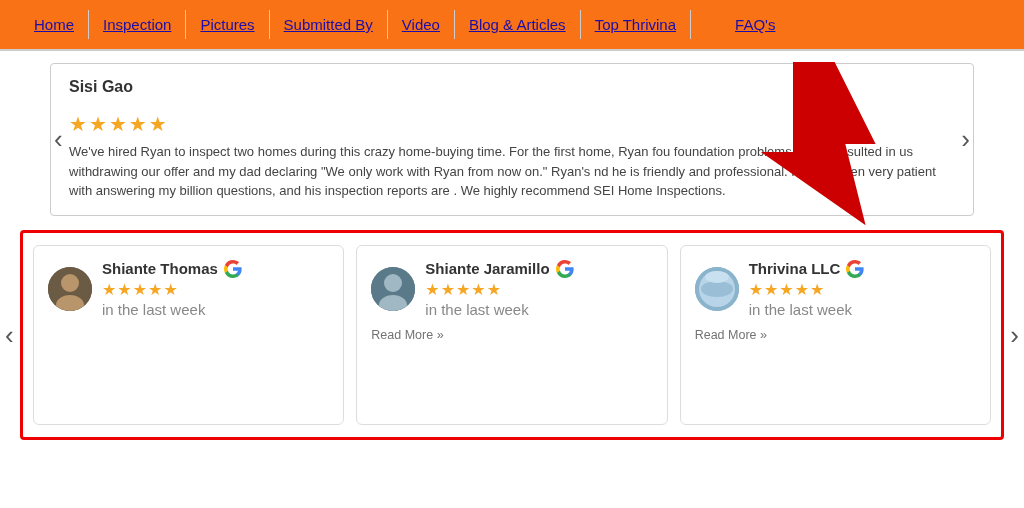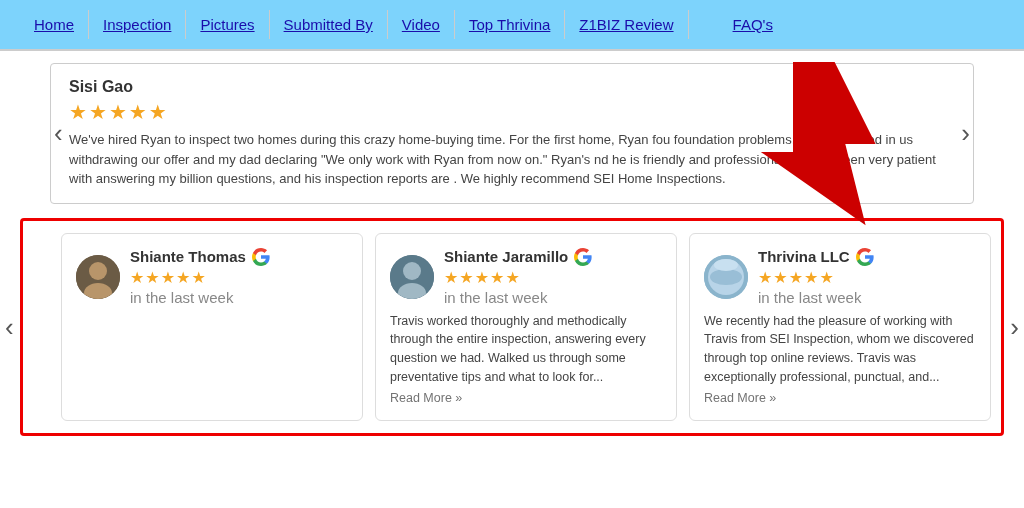--- a/index.html
+++ b/index.html
@@ -10,21 +10,21 @@
       overflow-x: hidden;
     }
 
     
     .nav-bar {
       display: flex;
       align-items: center;
       border-bottom: 2px solid #ccc;
       padding: 10px 20px;
       gap: 0;
-      background: #7dd3fc;
+      background: #f97316;
     }
     .nav-item {
       padding: 6px 14px;
       font-size: 15px;
       color: #1a0dab;
       text-decoration: underline;
       cursor: pointer;
       white-space: nowrap;
       border-right: 1px solid #ccc;
     }
@@ -46,21 +46,21 @@
       border: 1px solid #ccc;
       border-radius: 4px;
       padding: 14px 18px;
       background: #fff;
       margin-bottom: 14px;
     }
     .featured-reviewer-name {
       font-size: 16px;
       font-weight: bold;
       color: #333;
-      margin-bottom: 4px;
+      margin-bottom: 16px;
     }
     .stars {
       display: flex;
       gap: 2px;
       margin-bottom: 6px;
     }
     .star {
       color: #f5a623;
       font-size: 20px;
     }
@@ -102,21 +102,20 @@
       border: 3px solid #e00;
       border-radius: 4px;
       margin: 0 0 6px 0;
       padding: 12px 10px;
       position: relative;
     }
     .reviews-grid {
       display: grid;
       grid-template-columns: 1fr 1fr 1fr;
       gap: 12px;
-      margin-left: 28px;
     }
     .review-card {
       border: 1px solid #ddd;
       border-radius: 6px;
       padding: 14px;
       background: #fff;
       min-height: 180px;
     }
     .reviewer-header {
       display: flex;
@@ -197,22 +196,22 @@
   </style>
 </head>
 <body>
 
 <nav class="nav-bar">
   <a class="nav-item">Home</a>
   <a class="nav-item">Inspection</a>
   <a class="nav-item">Pictures</a>
   <a class="nav-item">Submitted By</a>
   <a class="nav-item">Video</a>
+  <a class="nav-item">Blog &amp; Articles</a>
   <a class="nav-item">Top Thrivina</a>
-  <a class="nav-item">Z1BIZ Review</a>
   <a class="nav-item">FAQ's</a>
 </nav>
 
 <div class="main-content">
 
   <div class="featured-review-wrapper">
     <button class="carousel-btn left">‹</button>
 
     <div class="featured-review-card">
       <div class="featured-reviewer-name">Sisi Gao</div>
@@ -291,21 +290,20 @@
             <div class="stars-sm">
               <span class="star-sm">★</span>
               <span class="star-sm">★</span>
               <span class="star-sm">★</span>
               <span class="star-sm">★</span>
               <span class="star-sm">★</span>
             </div>
             <div class="review-meta">in the last week</div>
           </div>
         </div>
-        <div class="review-body">Travis worked thoroughly and methodically through the entire inspection, answering every question we had. Walked us through some preventative tips and what to look for...</div>
         <a class="read-more">Read More »</a>
       </div>
 
       <div class="review-card">
         <div class="reviewer-header">
           <div class="avatar avatar-thrivina">
             <svg width="44" height="44" viewBox="0 0 44 44" xmlns="http://www.w3.org/2000/svg">
               <rect width="44" height="44" fill="#8ab4cc"></rect>
               <circle cx="22" cy="22" r="18" fill="#b8d4e8"></circle>
               <ellipse cx="22" cy="22" rx="16" ry="8" fill="#7aa8c4" opacity="0.5"></ellipse>
@@ -325,21 +323,20 @@
             <div class="stars-sm">
               <span class="star-sm">★</span>
               <span class="star-sm">★</span>
               <span class="star-sm">★</span>
               <span class="star-sm">★</span>
               <span class="star-sm">★</span>
             </div>
             <div class="review-meta">in the last week</div>
           </div>
         </div>
-        <div class="review-body">We recently had the pleasure of working with Travis from SEI Inspection, whom we discovered through top online reviews. Travis was exceptionally professional, punctual, and...</div>
         <a class="read-more">Read More »</a>
       </div>
 
     </div>
 
     <button class="bottom-carousel-btn right">›</button>
   </div>
 
 </div>
 

